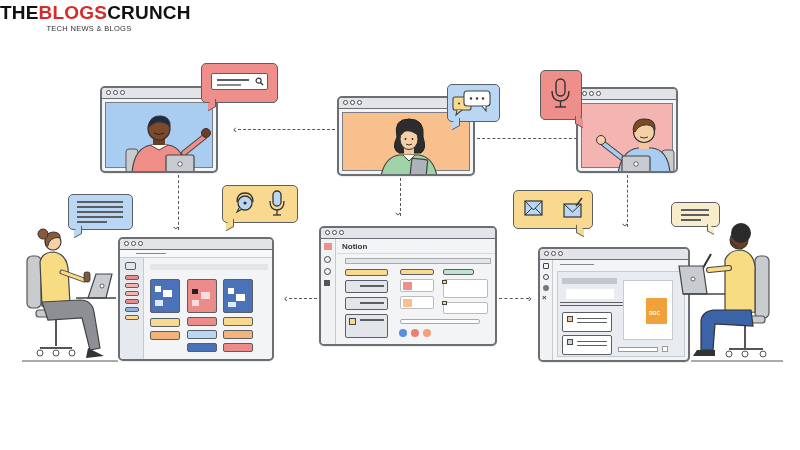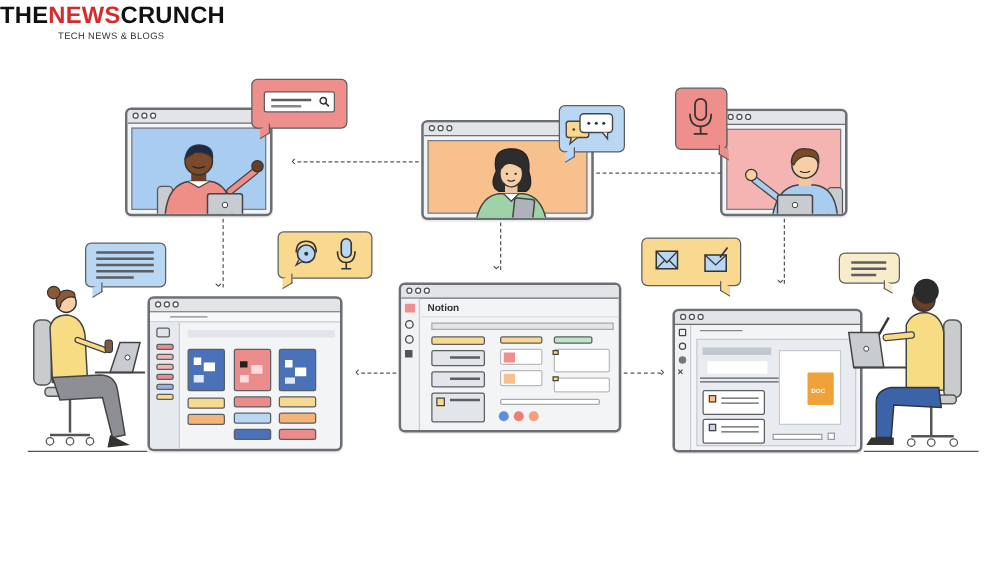--- a/index.html
+++ b/index.html
@@ -35,21 +35,21 @@
   
   .line { position: absolute; height: 1.5px; background: #5b5e63; }
   .box { position: absolute; border: 1.3px solid #5b5e63; border-radius: 2px; }
   .notion-title { position: absolute; left: 21px; top: 14px; font-size: 8px; font-weight: 700; color: #333; }
   .doc-label { position: absolute; font-size: 5px; color: #fff; font-weight: 700; }
 </style>
 </head>
 <body>
 
 <div class="abs logo">
-  <div class="logo-main"><span>THE</span><span class="red">NEWS</span><span>CRUNCH</span></div>
+  <div class="logo-main"><span>THE</span><span class="red">BLOGS</span><span>CRUNCH</span></div>
   <div class="logo-sub">TECH NEWS &amp; BLOGS</div>
 </div>
 
 <div class="win" style="left:100px; top:86px; width:118px; height:87px;">
   <div class="win-bar">
       <div class="dots">
         <span class="dot"></span>
         <span class="dot"></span>
         <span class="dot"></span>
       </div>

